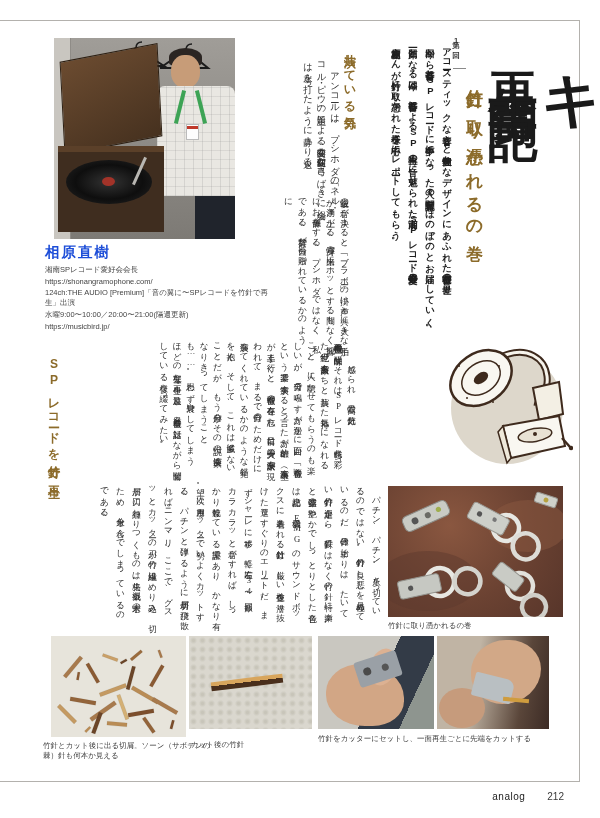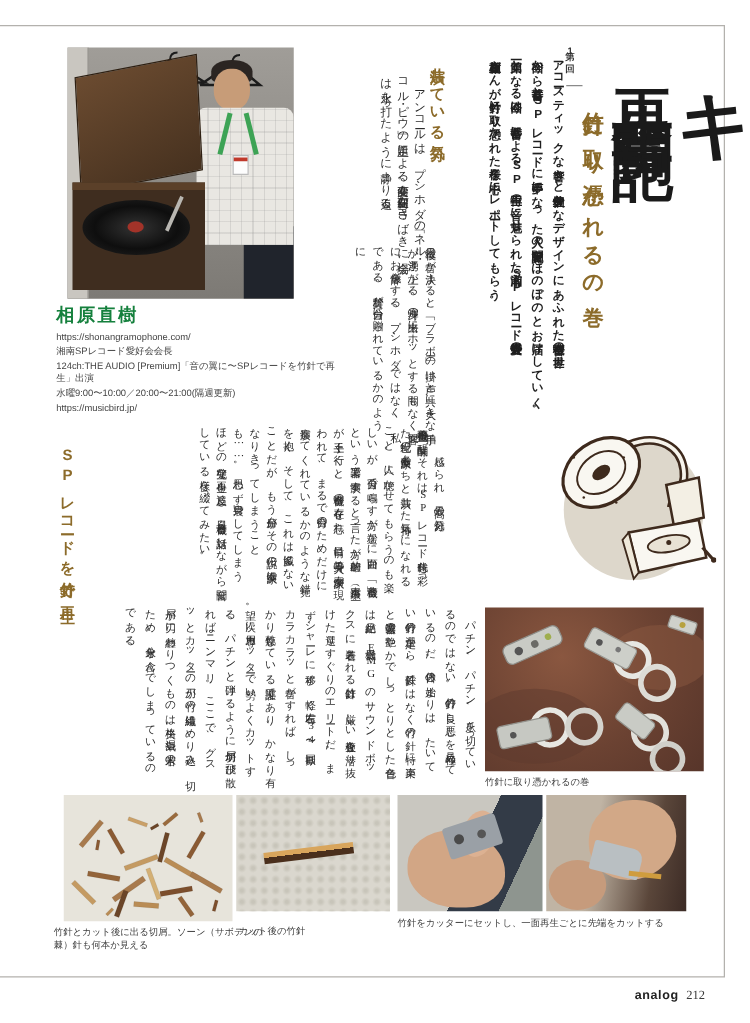--- a/index.html
+++ b/index.html
@@ -40,21 +40,21 @@
   #dan1 p,#dan2 p,#kyoen-p1 p,#kyoen-p2 p{margin:0;}
   #sp-heading{left:48px;top:357px;height:180px;font-size:12px;font-weight:700;
         letter-spacing:2.2px;line-height:1;}
   #dan2{left:45px;top:481px;height:137px;width:340px;font-size:8.6px;line-height:16px;
         letter-spacing:0.5px;color:#2b2b2b;}
   .brown{color:#8c6b2a;}
 
   
   #credits{left:45px;top:243px;width:235px;color:#333;}
   #credits .textby{font-size:7.5px;color:#555;margin:0 0 2px 0;}
-  #credits .name{font-size:14.5px;font-weight:700;color:#15803d;margin:0 0 3px 0;letter-spacing:2px;}
+  #credits .name{font-size:14.5px;font-weight:700;color:#1d4ed8;margin:0 0 3px 0;letter-spacing:2px;}
   #credits .small{font-size:7.5px;margin:0 0 2px 0;color:#444;}
   #credits .prog{font-size:8px;font-weight:700;margin:7px 0 2px 0;color:#333;}
 
   
   .photo{overflow:hidden;}
   .caption{font-size:7.5px;color:#3c3c3c;line-height:9.5px;}
 
   
   #photo-main{left:54px;top:38px;width:181px;height:201px;
       background:linear-gradient(180deg,#a09d98,#8b8883 60%,#7d7a75);}
@@ -109,22 +109,22 @@
   #h2-hand2{left:2px;top:52px;width:46px;height:40px;background:#c69b7c;border-radius:50%;}
   #h2-cutter{left:36px;top:40px;width:40px;height:24px;background:#b9bfc2;transform:rotate(14deg);border-radius:2px 8px 2px 2px;}
   #h2-stick{left:66px;top:62px;width:26px;height:4px;background:#cf9c3e;transform:rotate(6deg);}
   #caption-hands{left:318px;top:734px;width:235px;}
 
   
   #illus{left:447px;top:336px;width:126px;height:134px;}
 
   
   #footer{left:460px;top:791px;width:104px;text-align:right;font-size:10px;color:#222;}
-  #footer .logo{font-weight:700;letter-spacing:0.5px;}
-  #footer .num{font-weight:400;color:#3a3a3a;margin-left:6px;font-family:Liberation Serif, serif;}
+  #footer .logo{font-weight:400;letter-spacing:0.5px;}
+  #footer .num{font-weight:400;color:#3a3a3a;margin-left:22px;}
 </style>
 </head>
 <body>
 
 <div id="page">
 
   <div id="frame" class="abs"></div>
 
   <div id="photo-main" class="abs photo">
     <div id="pm-board" class="abs"></div>
@@ -142,22 +142,22 @@
     <div id="pm-badge" class="abs"></div>
     <div id="pm-lid" class="abs"></div>
     <div id="pm-box" class="abs"></div>
     <div id="pm-platter" class="abs"></div>
     <div id="pm-label" class="abs"></div>
     <div id="pm-arm" class="abs"></div>
   </div>
 
   <div id="credits" class="abs">
     <p class="name">相原直樹</p>
+    <p class="small">湘南SPレコード愛好会会長</p>
     <p class="small">https://shonangramophone.com/</p>
-    <p class="small">湘南SPレコード愛好会会長</p>
     <p class="small">124ch:THE AUDIO [Premium]「音の翼に〜SPレコードを竹針で再生」出演</p>
     <p class="small">水曜9:00〜10:00／20:00〜21:00(隔週更新)</p>
     <p class="small">https://musicbird.jp/</p>
   </div>
 
   <div id="series-label" class="abs v">第1回</div>
   <div id="series-rule" class="abs"></div>
   <div id="episode-subtitle" class="abs v brown">竹針に取り憑かれるの巻</div>
   <div id="title-sub" class="abs v">再生奮闘記</div>
   <div id="title-main" class="abs v">チコンキ</div>

